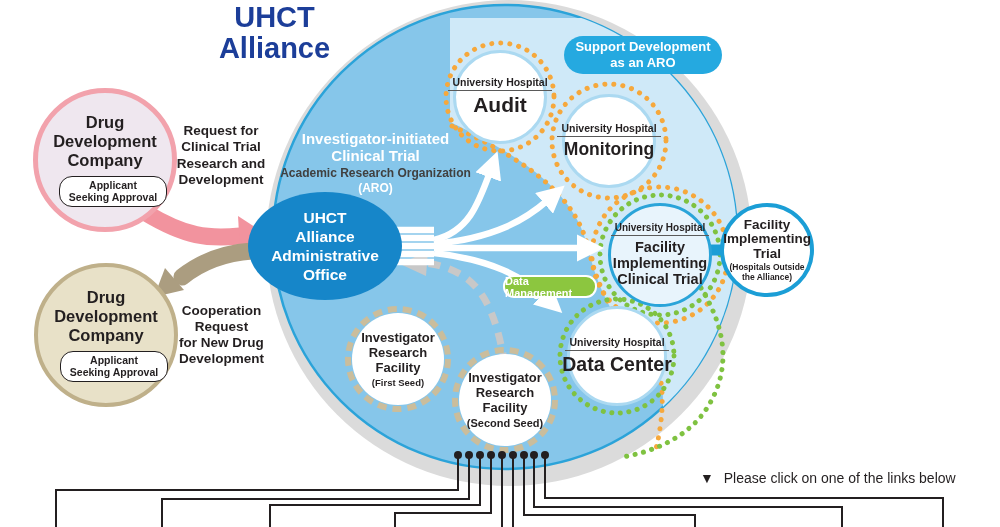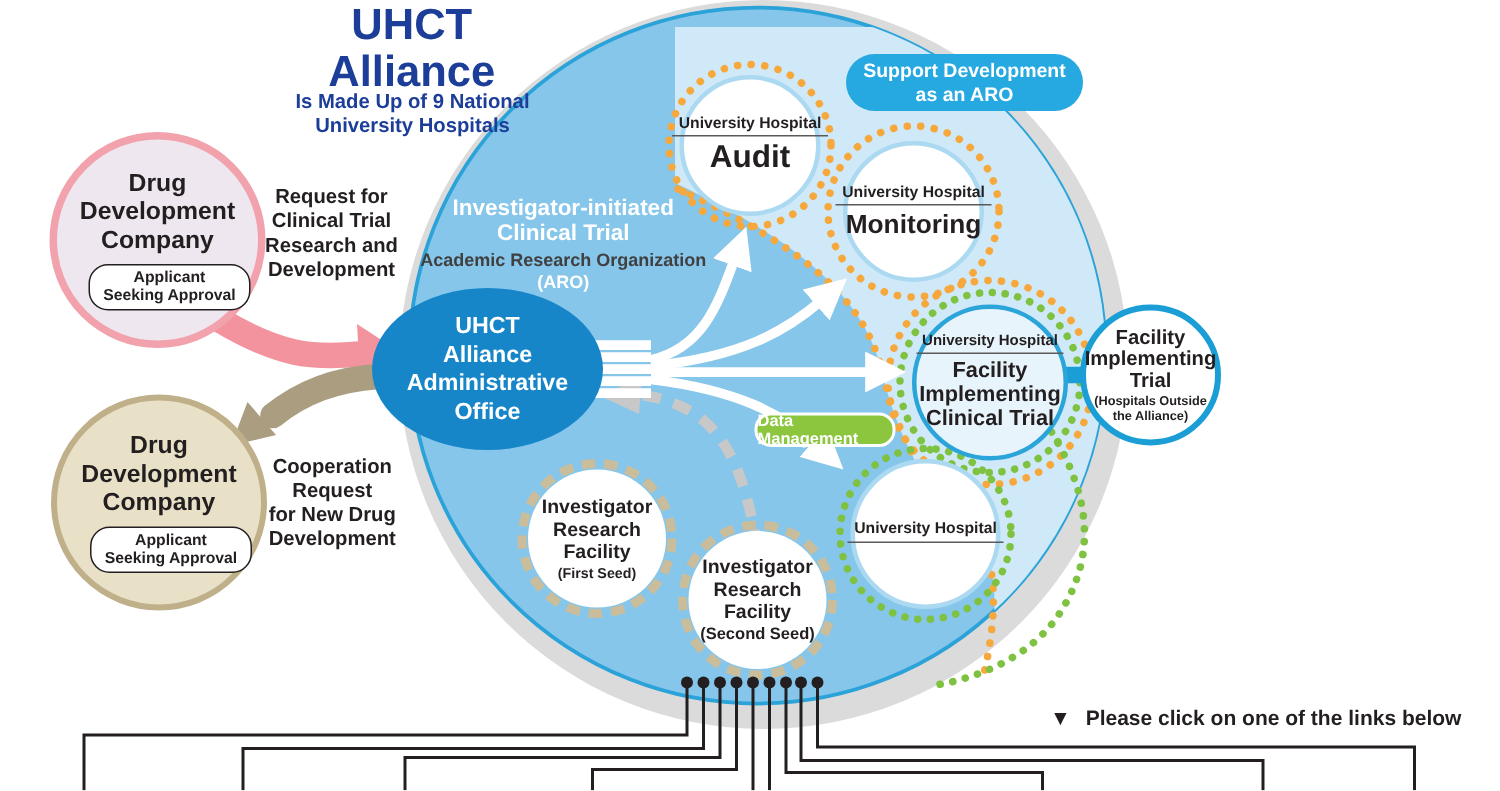--- a/index.html
+++ b/index.html
@@ -99,22 +99,20 @@
       <circle cx="502" cy="455" r="4"></circle>
         <circle cx="513" cy="455" r="4"></circle>
       <circle cx="524" cy="455" r="4"></circle>
         <circle cx="534" cy="455" r="4"></circle>
       <circle cx="545" cy="455" r="4"></circle>
     </g>
   </svg>
 
   <div class="abs blue-t ml" style="left:192px;top:2px;width:165px;font-size:29px;line-height:31px;">UHCT
 Alliance</div>
-  <div class="abs blue-t ml" style="left:185px;top:60px;width:180px;font-size:13.5px;line-height:16px;">Is Made Up of 9 National
-University Hospitals</div>
 
   <div class="node" style="left:33px;top:88px;width:134px;height:134px;background:#efe7ef;border:5px solid #f2a2ac;">
     <div class="ml" style="font-size:16.5px;font-weight:bold;line-height:19px;">Drug
 Development
 Company</div>
     <div class="badge ml">Applicant
 Seeking Approval</div>
   </div>
   <div class="node" style="left:34px;top:263px;width:136px;height:136px;background:#e8e1c8;border:4px solid #bfb08a;">
     <div class="ml" style="font-size:16.5px;font-weight:bold;line-height:19px;">Drug
@@ -171,34 +169,35 @@
   <div class="node" style="left:720px;top:203px;width:86px;height:86px;border:4.5px solid #1b9ed6;">
     <div class="ml" style="font-size:13.5px;font-weight:bold;line-height:14.5px;">Facility
 Implementing
 Trial</div>
     <div class="ml" style="font-size:8.5px;font-weight:bold;line-height:9.5px;margin-top:2px;">(Hospitals Outside
 the Alliance)</div>
   </div>
 
   <div class="node" style="left:567px;top:306px;width:94px;height:94px;border:3px solid #abd9f1;">
     <div class="uh-super">University Hospital</div>
+    <div style="font-size:19.5px;font-weight:bold;white-space:nowrap;">Data Center</div>
   </div>
 
   <div class="node" style="left:352px;top:313px;width:92px;height:92px;">
     <div class="ml" style="font-size:13px;font-weight:bold;line-height:15px;">Investigator
 Research
 Facility</div>
     <div style="font-size:9.5px;font-weight:bold;margin-top:3px;">(First Seed)</div>
   </div>
 
   <div class="node" style="left:459px;top:354px;width:92px;height:92px;">
     <div class="ml" style="font-size:13px;font-weight:bold;line-height:15px;">Investigator
 Research
 Facility</div>
     <div style="font-size:11px;font-weight:bold;margin-top:3px;">(Second Seed)</div>
   </div>
 
-  <div class="abs" style="left:700px;top:470px;font-size:14px;font-weight:bold;white-space:nowrap;">
+  <div class="abs" style="left:700px;top:470px;font-size:14px;font-weight:normal;white-space:nowrap;">
     <span>▼</span>
     <span style="margin-left:6px;">Please click on one of the links below</span>
   </div>
 
 </div>
 
 </body></html>

